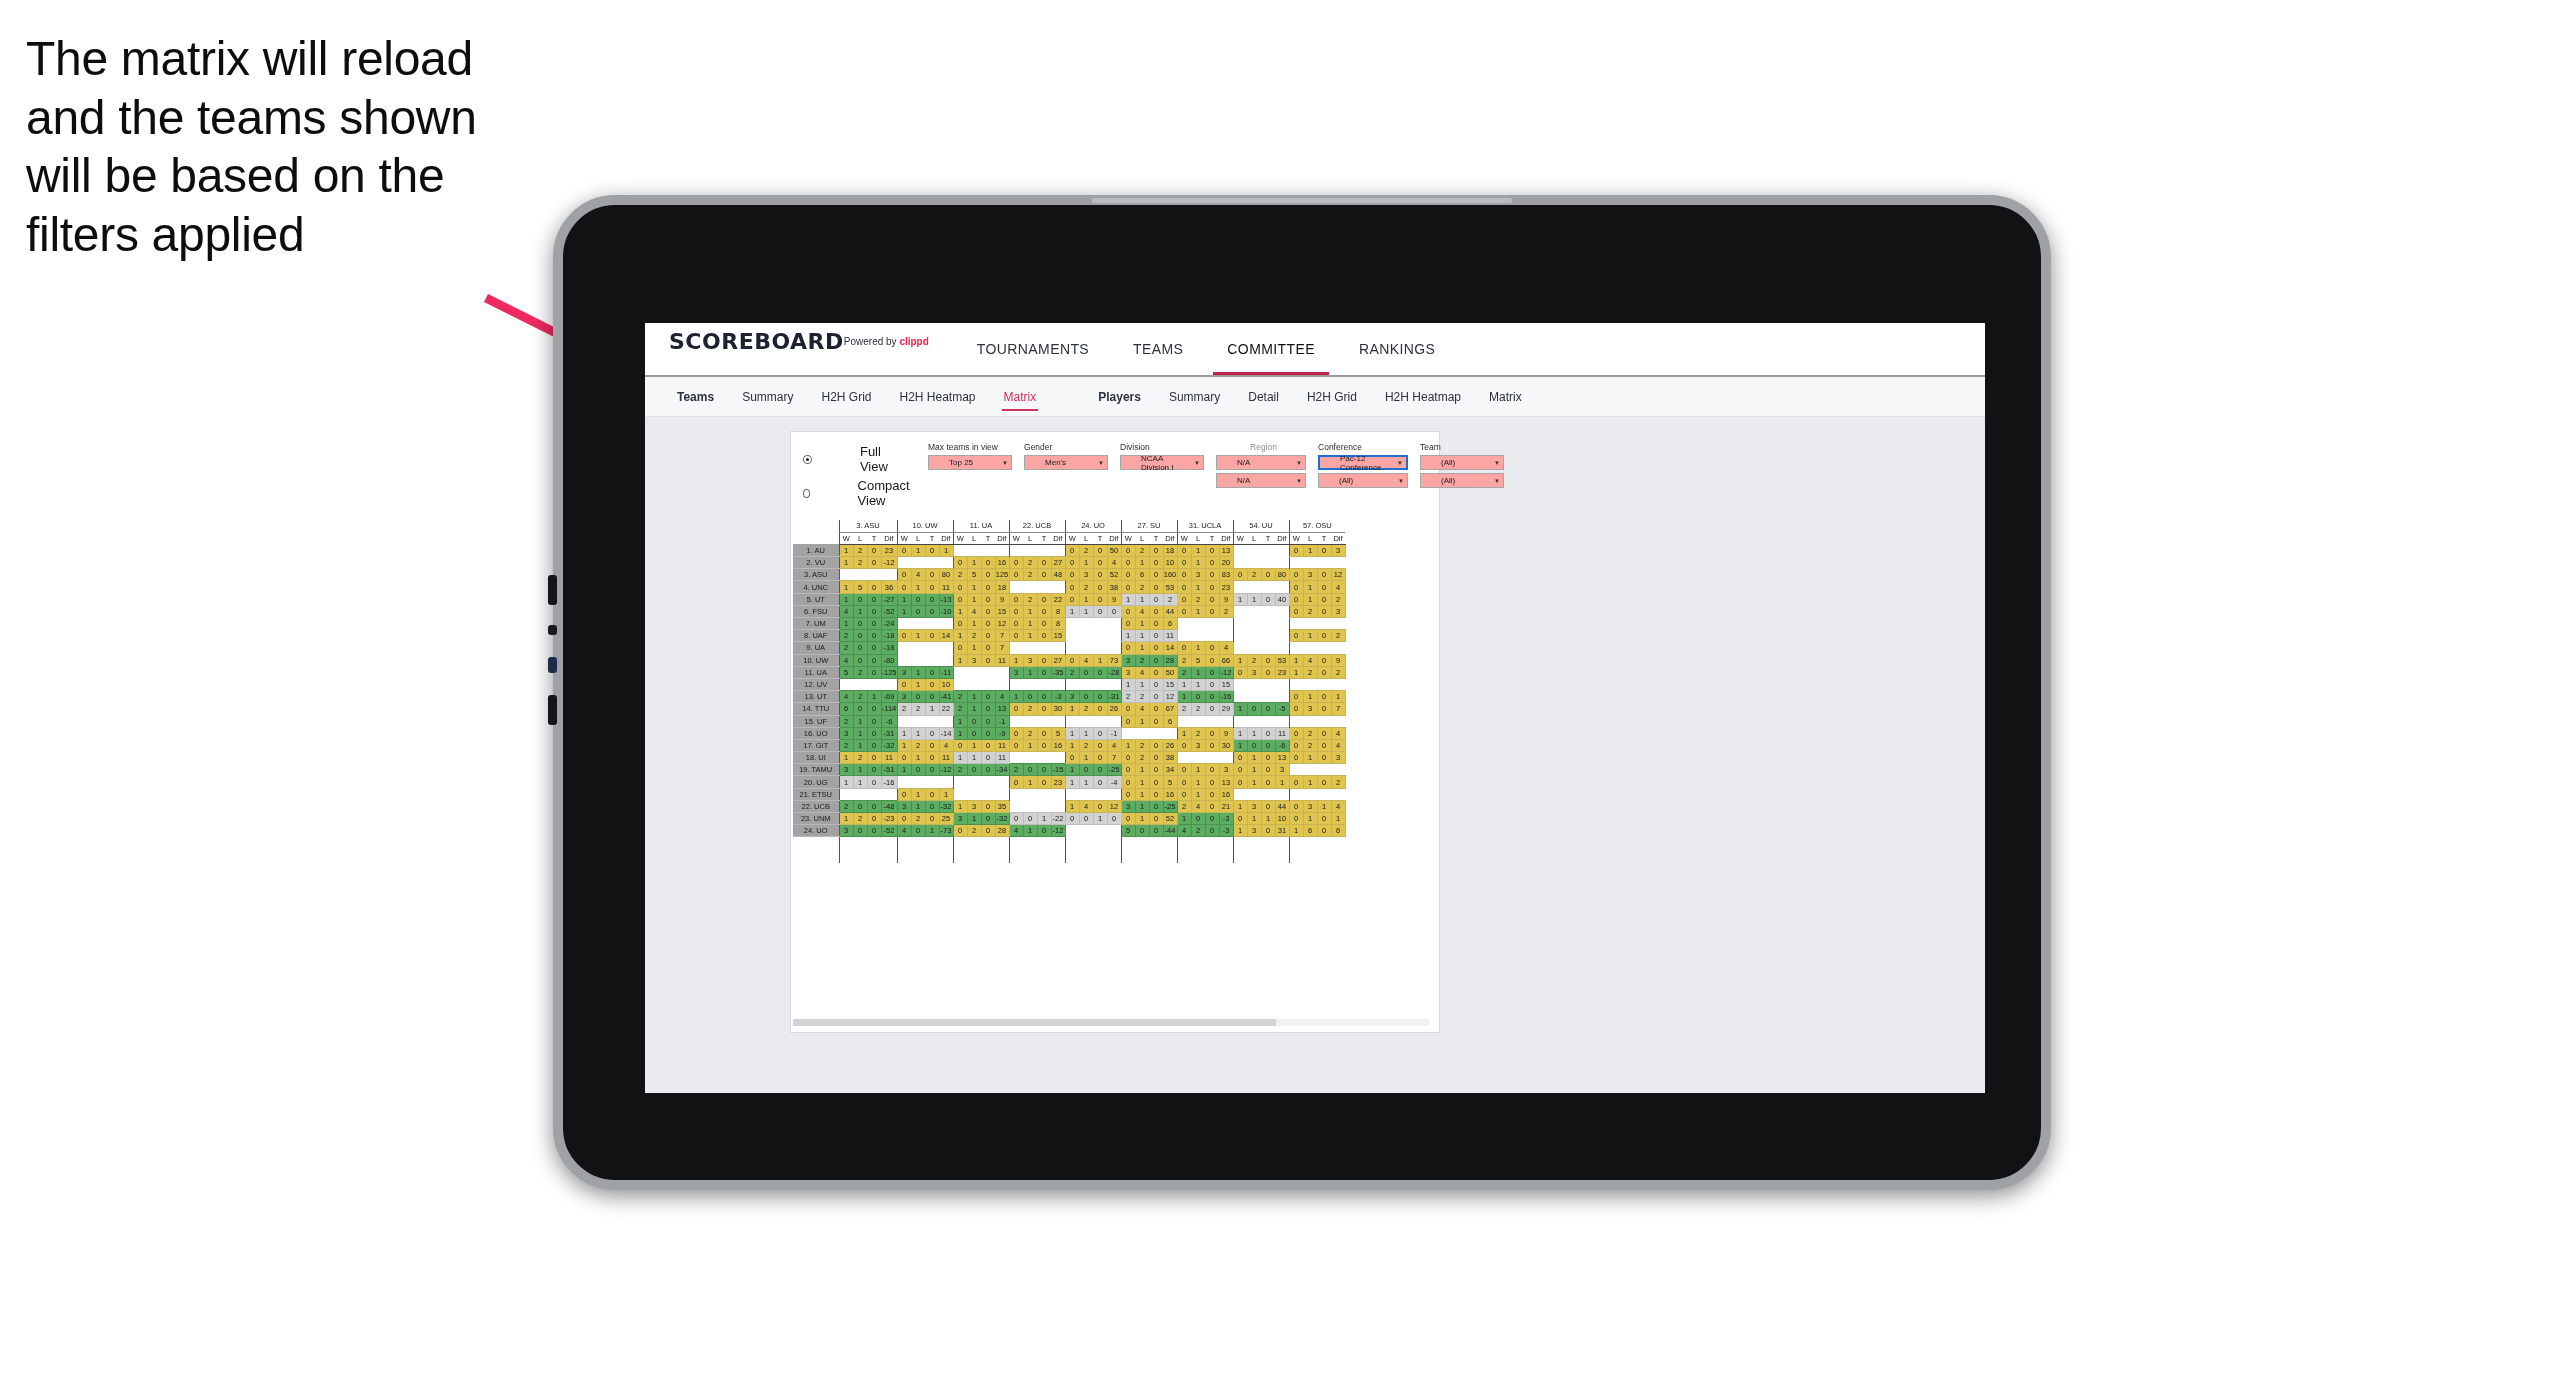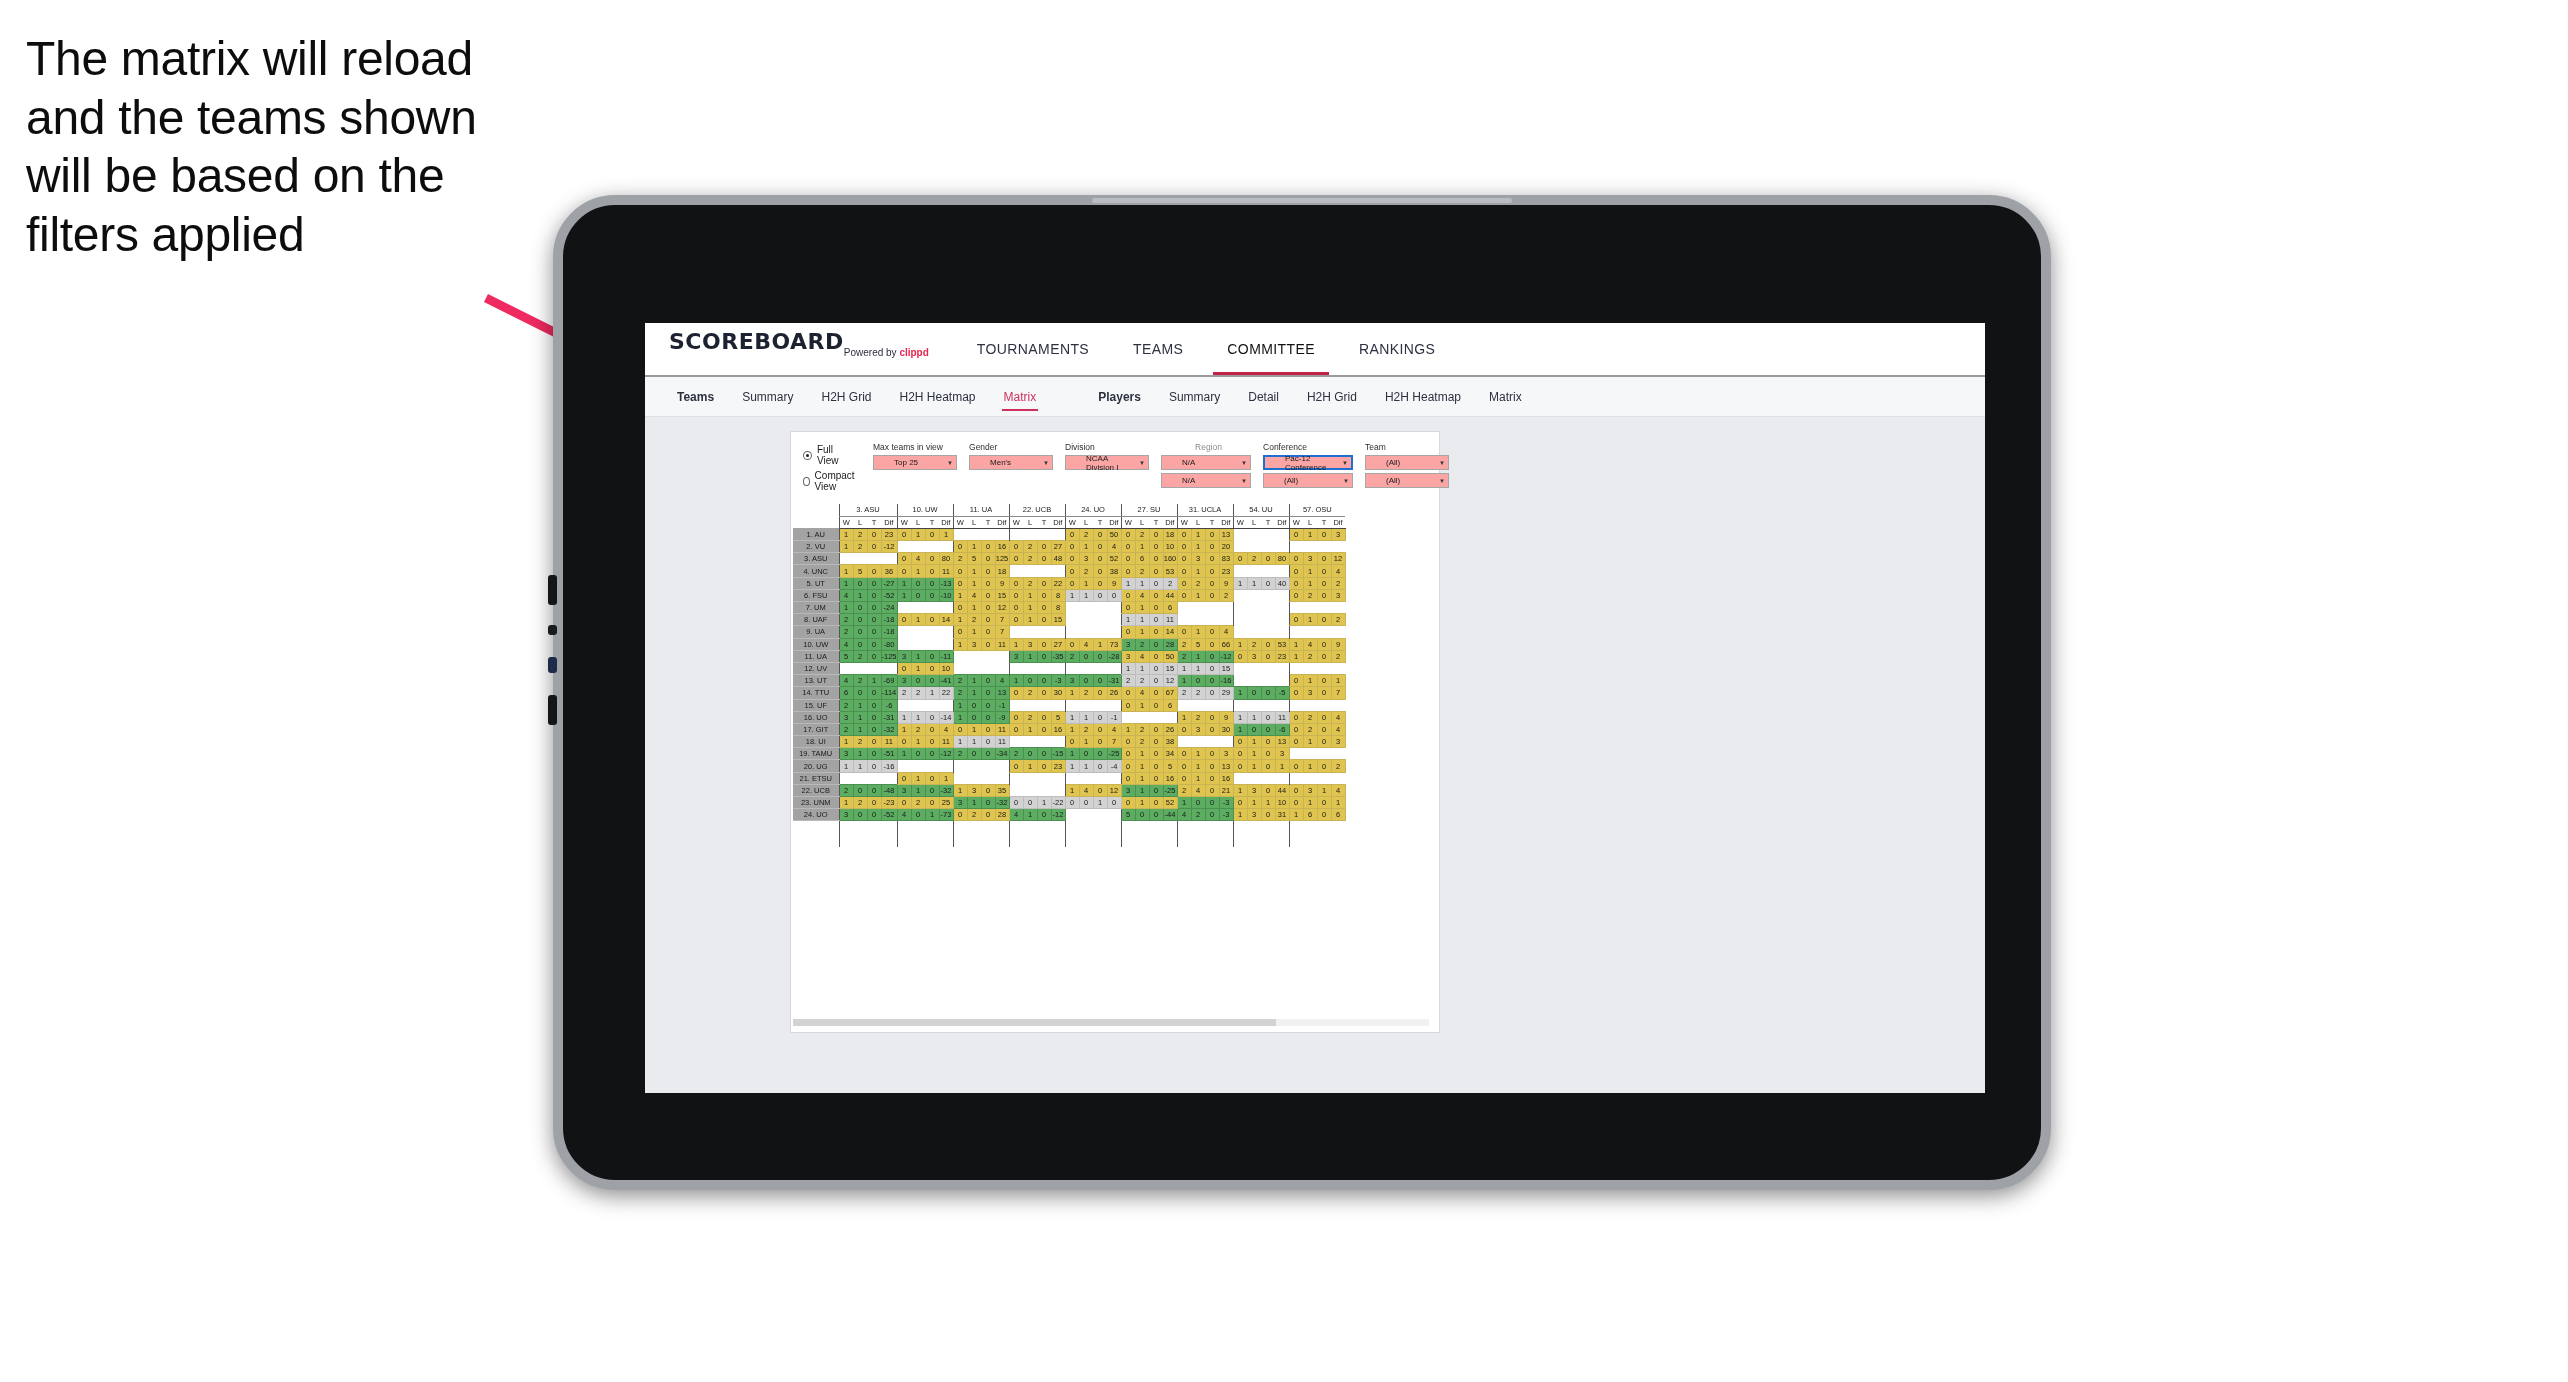--- a/index.html
+++ b/index.html
@@ -50,21 +50,21 @@
   }
 
   
   .topbar {
     height:54px; background:#ffffff; display:flex; align-items:stretch;
     border-bottom:2px solid #9a9a9a;
   }
   .brand { padding:8px 26px 0 24px; display:flex; justify-content:center; }
   .brand-name { font-size:22px; font-weight:bold; letter-spacing:0.5px; color:#1d2230;
                 font-family:"DejaVu Sans", sans-serif; line-height:1; }
-  .brand-sub { font-size:10px; color:#2b2f3a; margin-top:16px; }
+  .brand-sub { font-size:10px; color:#2b2f3a; margin-top:5px; }
   .brand-sub b { color:#e8264f; font-weight:bold; }
   .topnav { display:flex; align-items:stretch; }
   .topnav-item {
     padding:0 22px; display:flex; align-items:center; font-size:14px; color:#2c3140;
     letter-spacing:0.4px; position:relative; cursor:pointer;
   }
   .topnav-item.active { color:#111; }
   .topnav-item.active:after{
     content:""; position:absolute; left:8px; right:8px; bottom:0; height:3px; background:#c0224a;
   }
@@ -101,21 +101,21 @@
   .flabel.muted { color:#8d8d8d;padding-left:34px; }
   .fselect {
     width:84px; height:15px; border:1px solid #a6a6a6; background:#fca5a5;
     font-size:8px; color:#1a1a1a; display:flex; align-items:center;
     padding:0 20px; position:relative; cursor:pointer; margin-bottom:3px;
   }
   .fselect .caret { position:absolute; right:3px; font-size:6px; color:#333; }
   .fselect.wide { width:90px; }
   .fselect.sel { border:2px solid #1f6fd0; }
   .radios { margin-right:16px; padding-top:2px; }
-  .radio-row { display:flex; align-items:center; font-size:10px; color:#1a1a1a; margin-bottom:4px; }
+  .radio-row { display:flex; align-items:center; font-size:13px; color:#1a1a1a; margin-bottom:4px;gap:43px; }
   .rdot { width:9px; height:9px; border:1px solid #666; border-radius:50%; margin-right:5px;
           display:inline-block; position:relative; background:#fff; }
   .rdot.on:after{ content:""; position:absolute; left:2px; top:2px; width:3px; height:3px;
                   background:#222; border-radius:50%; }
 
   
   .mwrap { flex:1; overflow:hidden; position:relative; padding-left:2px; }
   table.matrix { border-collapse:collapse; table-layout:fixed; }
   table.matrix td, table.matrix th { padding:0; font-size:7.5px; font-weight:normal;
     color:#1a1a1a; text-align:center; height:12.2px; }

